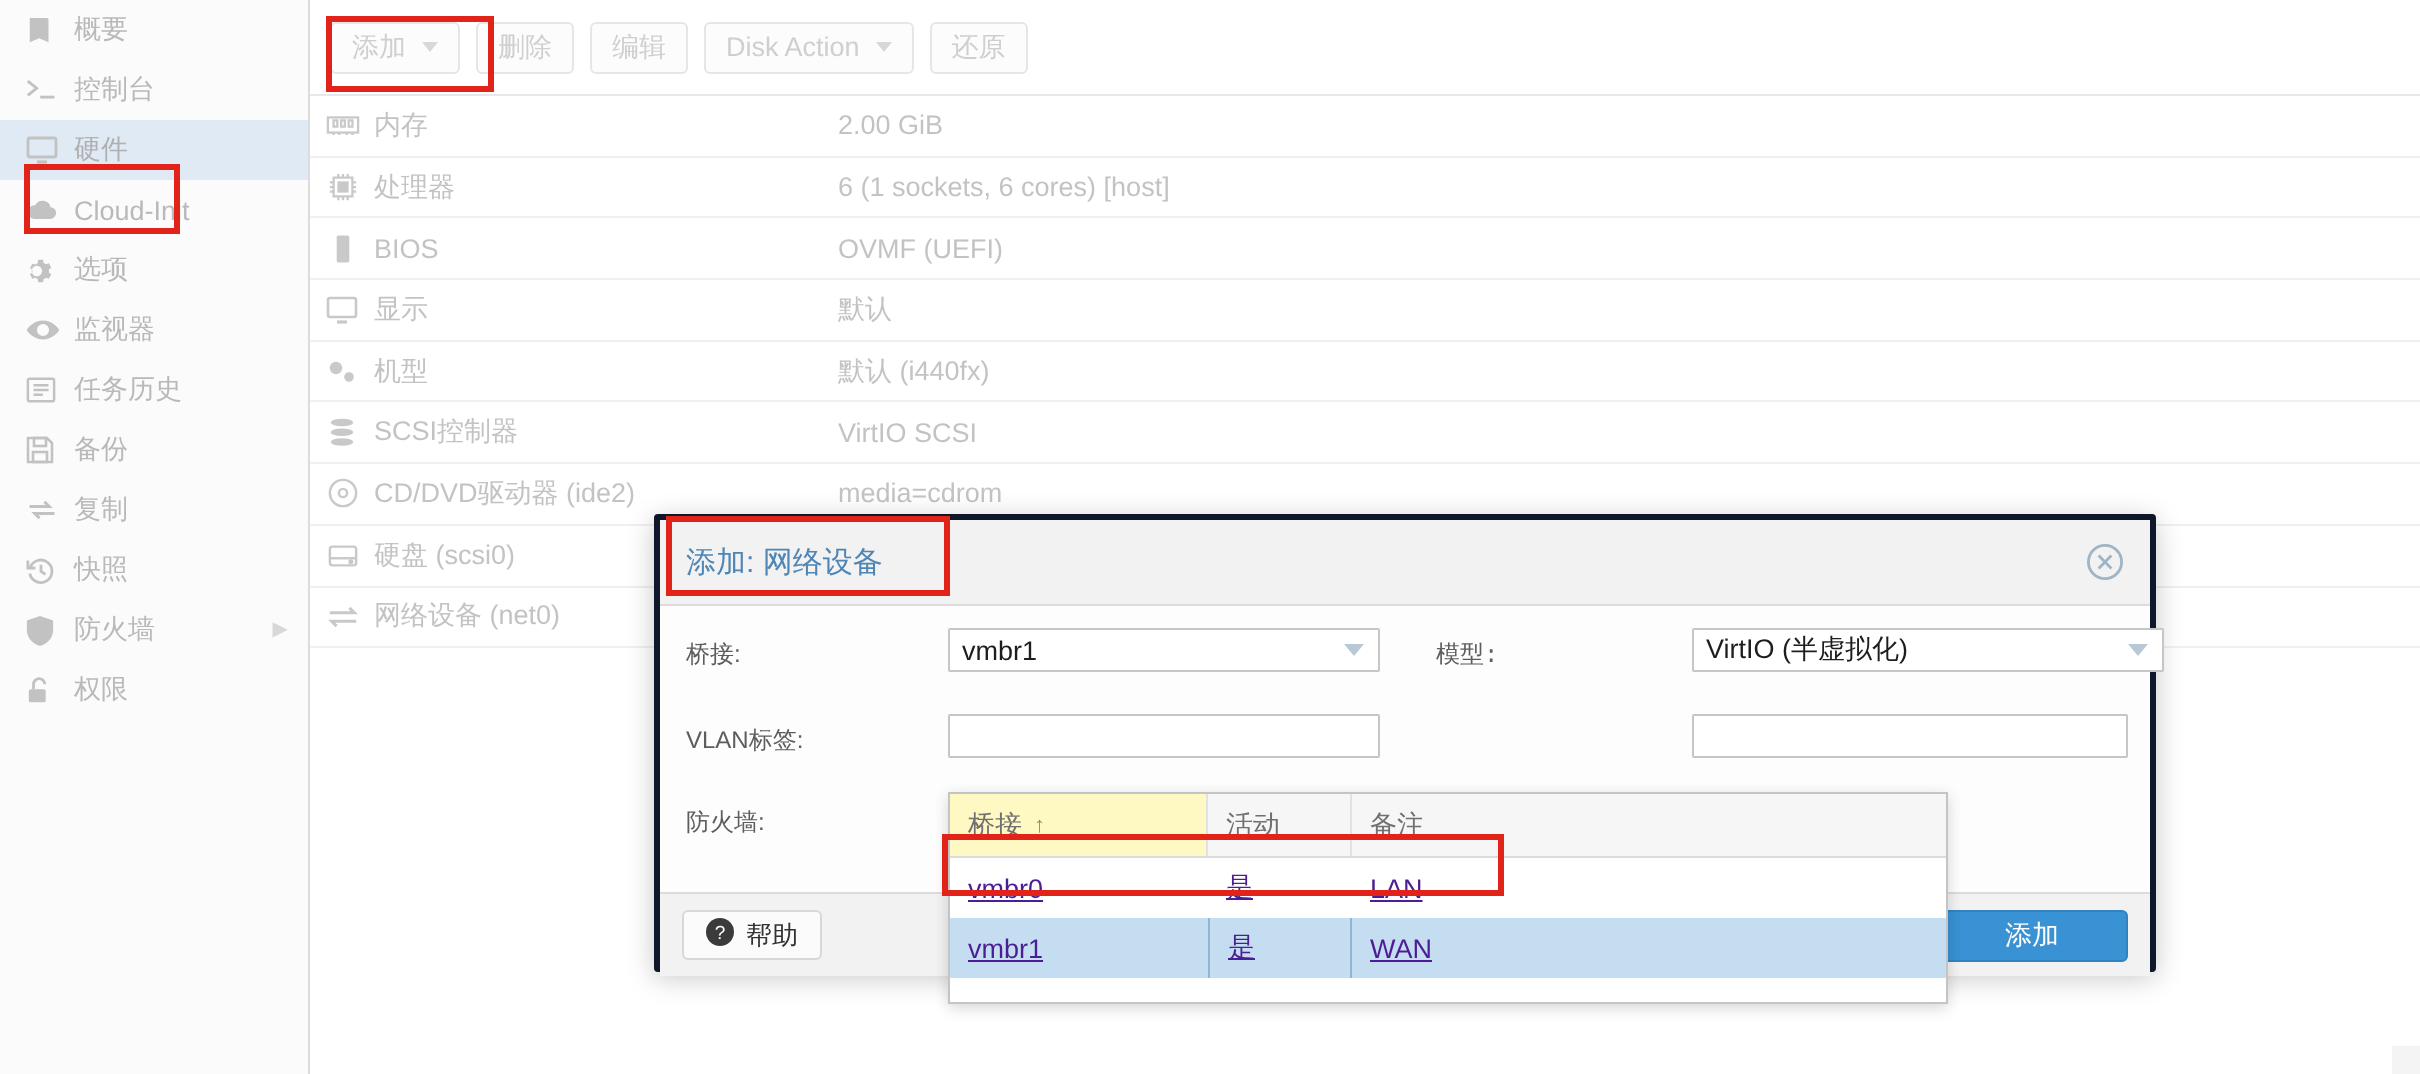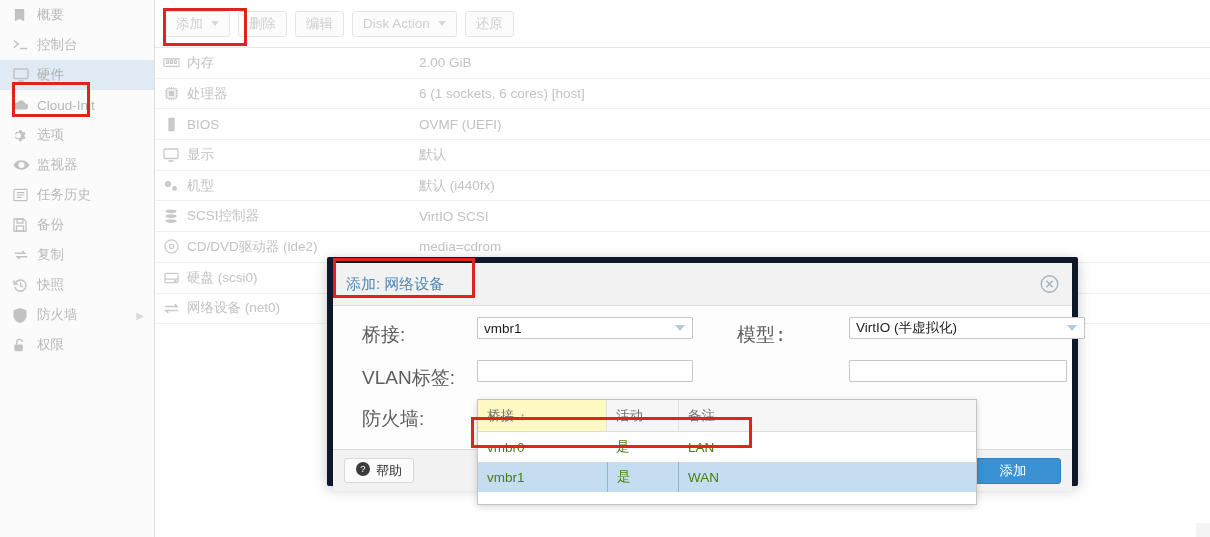--- a/index.html
+++ b/index.html
@@ -68,37 +68,37 @@
   .hw-row .hw-icon {
     width: 32px; flex: 0 0 32px; display: flex; align-items: center;
     justify-content: center; color: #c9c9c9;
   }
   .hw-row .hw-key { flex: 0 0 232px; }
   .hw-row .hw-val { flex: 1 1 auto; overflow: hidden; }
 
   
   #dialog {
     position: absolute; left: 327px; top: 257px; width: 751px; height: 229px;
-    background: #fdfdfd; border: 6px solid #0f172a; border-radius: 2px;
+    background: #fdfdfd; border: 3px solid #0f172a; border-radius: 2px;
     box-shadow: 0 3px 14px rgba(0,0,0,0.22);
   }
   #dlg-header {
     position: relative; height: 43px; background: #f2f2f2;
     border-bottom: 1px solid #dcdcdc; display: flex; align-items: center;
     padding-left: 13px;
   }
   #dlg-title { font-size: 15px; color: #4f86b5; }
   #dlg-close {
     position: absolute; right: 12px; top: 50%; transform: translateY(-50%);
     width: 21px; height: 21px; cursor: pointer; color: #9fb4c4;
   }
   #dlg-body { position: relative; height: 143px; background: #fdfdfd; }
 
   .frm-label {
-    position: absolute; font-size: 19px; color: #5d5d5d; white-space: nowrap; margin-left: 16px;
+    position: absolute; font-size: 12px; color: #5d5d5d; white-space: nowrap;
   }
   .frm-field {
     position: absolute; height: 22px; background: #fff;
     border: 1px solid #c6c6c6; border-radius: 1px;
     display: flex; align-items: center; padding: 0 6px;
     font-size: 13.5px; color: #1d1d1d;
   }
   .frm-field .fld-caret {
     position: absolute; right: 7px; top: 50%; transform: translateY(-50%);
     width: 0; height: 0; border-left: 5px solid transparent;
@@ -119,21 +119,21 @@
     border-bottom: 1px solid #dcdcdc; }
   #dd-head .dd-hc {
     display: flex; align-items: center; padding: 0 9px;
     font-size: 13.5px; color: #707070; border-right: 1px solid #e2e2e2;
     position: relative; white-space: nowrap;
   }
   #dd-head .dd-hc.c0 { flex: 0 0 129px; background: #fef9c3; }
   #dd-head .dd-hc.c1 { flex: 0 0 72px; }
   #dd-head .dd-hc.c2 { flex: 1 1 auto; border-right: none; }
   .sort-arrow { margin-left: 6px; font-size: 11px; color: #8a8a8a; }
-  .dd-row { display: flex; height: 30px; font-size: 13.5px; color: #4d7c0f; }
+  .dd-row { display: flex; height: 30px; font-size: 13.5px; color: #4c1d95; text-decoration: underline; }
   .dd-row .dd-c { display: flex; align-items: center; padding: 0 9px;
     white-space: nowrap; }
   .dd-row .dd-c.c0 { flex: 0 0 129px; }
   .dd-row .dd-c.c1 { flex: 0 0 72px; }
   .dd-row .dd-c.c2 { flex: 1 1 auto; }
   .dd-row.selected { background: #c5ddf0; }
   .dd-row.selected .dd-c.c1 {
     border-left: 1px solid #8fb6d6; border-right: 1px solid #8fb6d6;
   }
 

